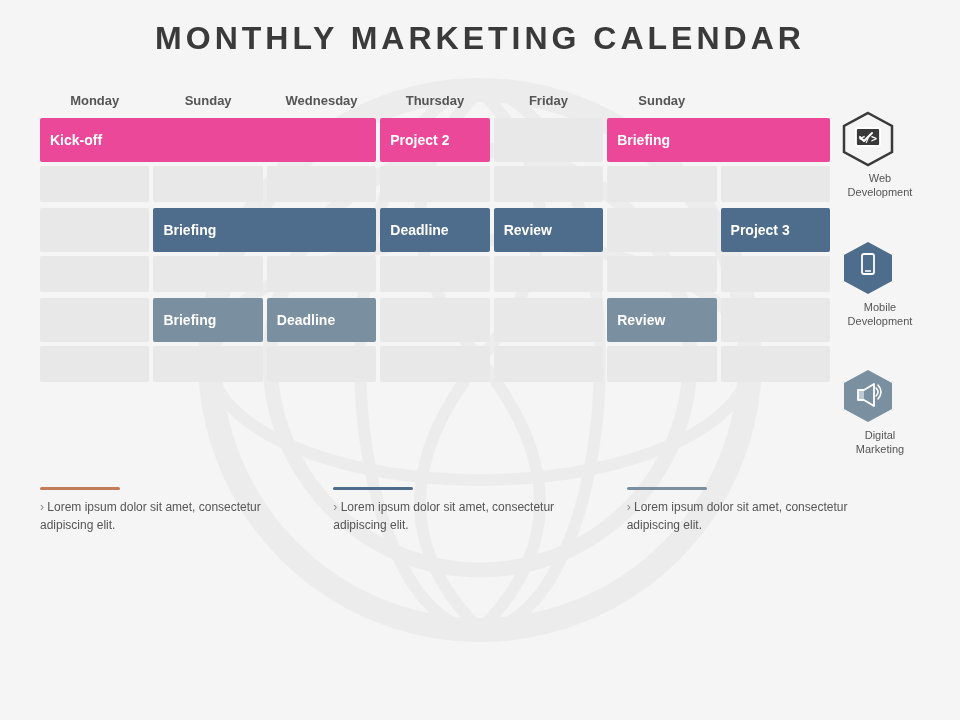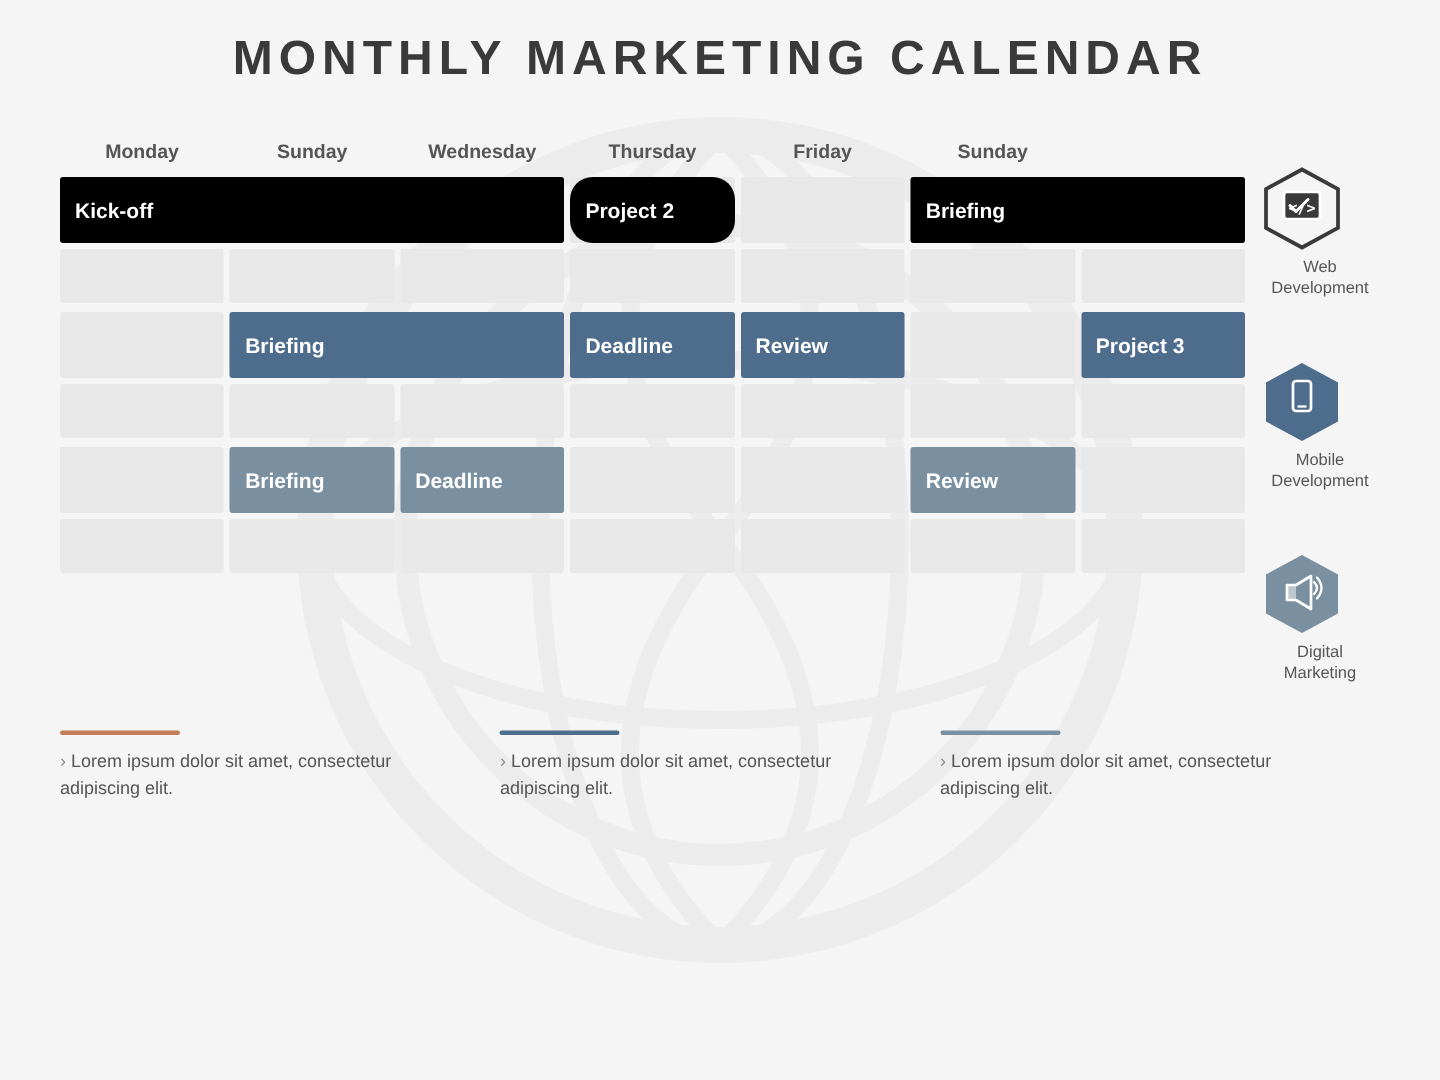--- a/index.html
+++ b/index.html
@@ -173,21 +173,21 @@
       height: 44px;
       display: flex;
       align-items: center;
       padding: 0 10px;
       color: white;
       font-size: 14px;
       font-weight: 600;
       border-radius: 2px;
     }
 
-    .event-segment.rust { background: #000000; }
+    .event-segment.rust { background: #ec4899; }
     .event-segment.blue { background: #4e6d8c; }
     .event-segment.steel { background: #7a8fa0; }
     .event-segment.transparent { background: transparent; }
 
     .sub-row {
       display: grid;
       grid-template-columns: repeat(7, 1fr);
       gap: 4px;
       height: 36px;
       margin-top: 4px;
@@ -234,21 +234,21 @@
             <div class="bg-cell"></div>
             <div class="bg-cell"></div>
             <div class="bg-cell"></div>
             <div class="bg-cell"></div>
             <div class="bg-cell"></div>
           </div>
           <div class="event-overlay">
 
             <div class="event-segment rust" style="grid-column: 1 / span 3;">Kick-off</div>
 
-            <div class="event-segment rust" style="grid-column: 4 / span 1; border-radius: 15px;">Project 2</div>
+            <div class="event-segment rust" style="grid-column: 4 / span 1;">Project 2</div>
 
             <div class="event-segment transparent" style="grid-column: 5 / span 1;"></div>
 
             <div class="event-segment rust" style="grid-column: 6 / span 2;">Briefing</div>
           </div>
         </div>
         <div class="sub-row">
           <div class="sub-cell"></div>
           <div class="sub-cell"></div>
           <div class="sub-cell"></div>

